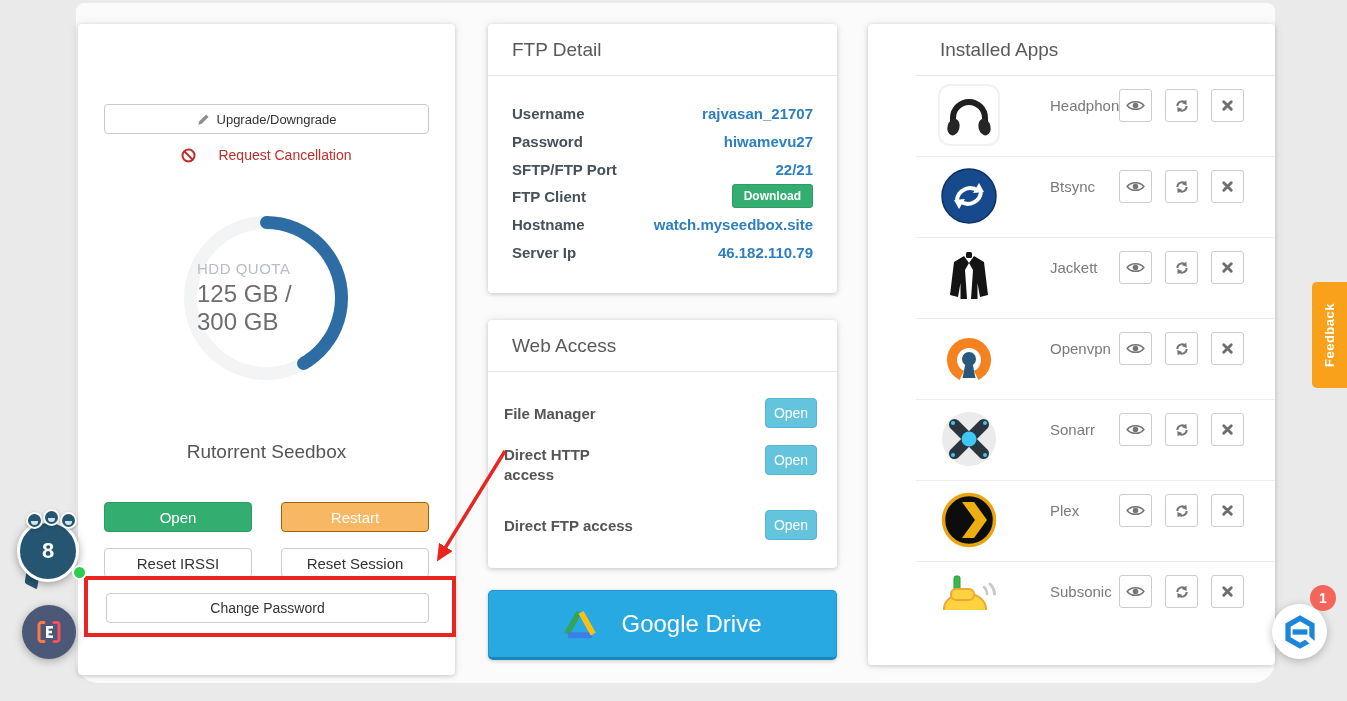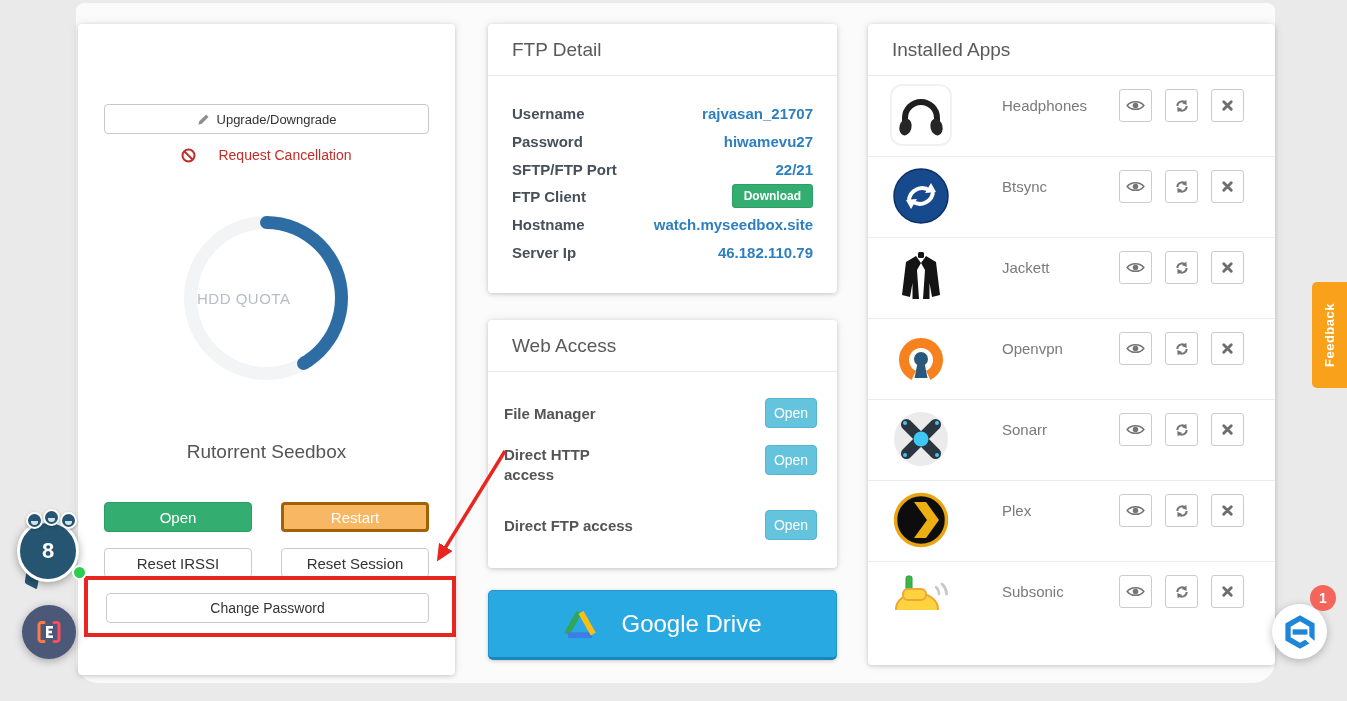--- a/index.html
+++ b/index.html
@@ -33,21 +33,21 @@
   .donut-label { font-size:15px; color:#b6bdc4; letter-spacing:.5px; }
   .donut-value { font-size:24px; color:#6d6d6d; margin-top:3px; }
   .subtitle { position:absolute; left:0; top:417px; width:100%; text-align:center;
      font-size:19px; color:#555; }
   .btn { position:absolute; height:30px; border-radius:4px; font-size:15px;
      display:flex; align-items:center; justify-content:center; cursor:pointer;
      font-family:inherit; }
   .btn-open    { left:26px;  top:478px; width:148px; background:var(--success-green,#34ad71);
                  border:1px solid #2d9d65; color:#fff; }
   .btn-restart { left:203px; top:478px; width:148px; background:var(--warning-orange,#f7b763);
-                 border:3px solid #a16207; color:#fff; }
+                 border:1px solid #a16207; color:#fff; }
   .btn-irssi   { left:26px;  top:524px; width:148px; background:#fff; border:1px solid #cbcbcb; color:#333; }
   .btn-session { left:203px; top:524px; width:148px; background:#fff; border:1px solid #cbcbcb; color:#333; }
   .btn-changepw{ left:28px;  top:569px; width:323px; background:#fff; border:1px solid #cbcbcb;
                  color:#333; font-size:14px; }
 
   
   .ftp { left:488px; top:24px; width:349px; height:269px; }
   .ftp-row { position:absolute; left:24px; right:24px; height:22px; display:flex;
      justify-content:space-between; align-items:center;gap:28px; }
   .ftp-label { font-size:15px; font-weight:bold; color:#46505a; }
@@ -66,21 +66,21 @@
      font-family:inherit; flex:none; }
 
   
   .gdrive { position:absolute; left:488px; top:590px; width:349px; height:70px;
      background:var(--drive-blue,#29a9e1); border:1px solid #2196cd; border-bottom:3px solid #1a86ba;
      border-radius:5px; display:flex; align-items:center; justify-content:center; gap:24px;
      color:#fff; font-size:24px; cursor:pointer; font-family:inherit;
      box-shadow:0 1px 4px rgba(0,0,0,.2); }
 
   
-  .apps { left:868px; top:24px; width:407px; height:641px; overflow:hidden; }
+  .apps { left:868px; top:24px; width:407px; height:641px; overflow:hidden;padding-left:48px; }
   .app-row { position:relative; height:81px; border-bottom:1px solid #ececec; }
   .app-row:last-child { border-bottom:none; }
   .app-icon { position:absolute; left:24px; top:10px; width:58px; height:58px; }
   .app-icon.tile { background:#fff; border-radius:10px; box-shadow:0 0 0 2px #f1f1f1; }
   .app-icon.clip { height:38px; overflow:hidden; }
   .app-name { position:absolute; left:134px; top:21px; font-size:15px; color:#7a7a7a; }
   .app-actions { position:absolute; right:31px; top:13px; display:flex; gap:13px; }
   .icon-btn { width:33px; height:33px; background:#fff; border:1px solid #ccc;
      border-radius:3px; display:flex; align-items:center; justify-content:center; cursor:pointer; }
 
@@ -141,20 +141,21 @@
         <line x1="3.5" y1="3.5" x2="11.5" y2="11.5" stroke="#c12e2a" stroke-width="2"></line>
       </svg>
       <span>Request Cancellation</span>
     </a>
 
     <div class="donut" style="background: conic-gradient(rgb(46, 109, 164) 0deg, rgb(46, 109, 164) 150.12deg, rgb(243, 244, 245) 150.12deg, rgb(243, 244, 245) 360deg);">
       <div class="cap cap-start"></div>
       <div class="cap" style="left: 113.113px; top: 140.964px;"></div>
       <div class="donut-inner">
         <div class="donut-label">HDD QUOTA</div>
+        <div class="donut-value">125 GB / 300 GB</div>
       </div>
     </div>
 
     <div class="subtitle">Rutorrent Seedbox</div>
 
     <button class="btn btn-open">Open</button>
     <button class="btn btn-restart">Restart</button>
     <button class="btn btn-irssi">Reset IRSSI</button>
     <button class="btn btn-session">Reset Session</button>
     <button class="btn btn-changepw">Change Password</button>

